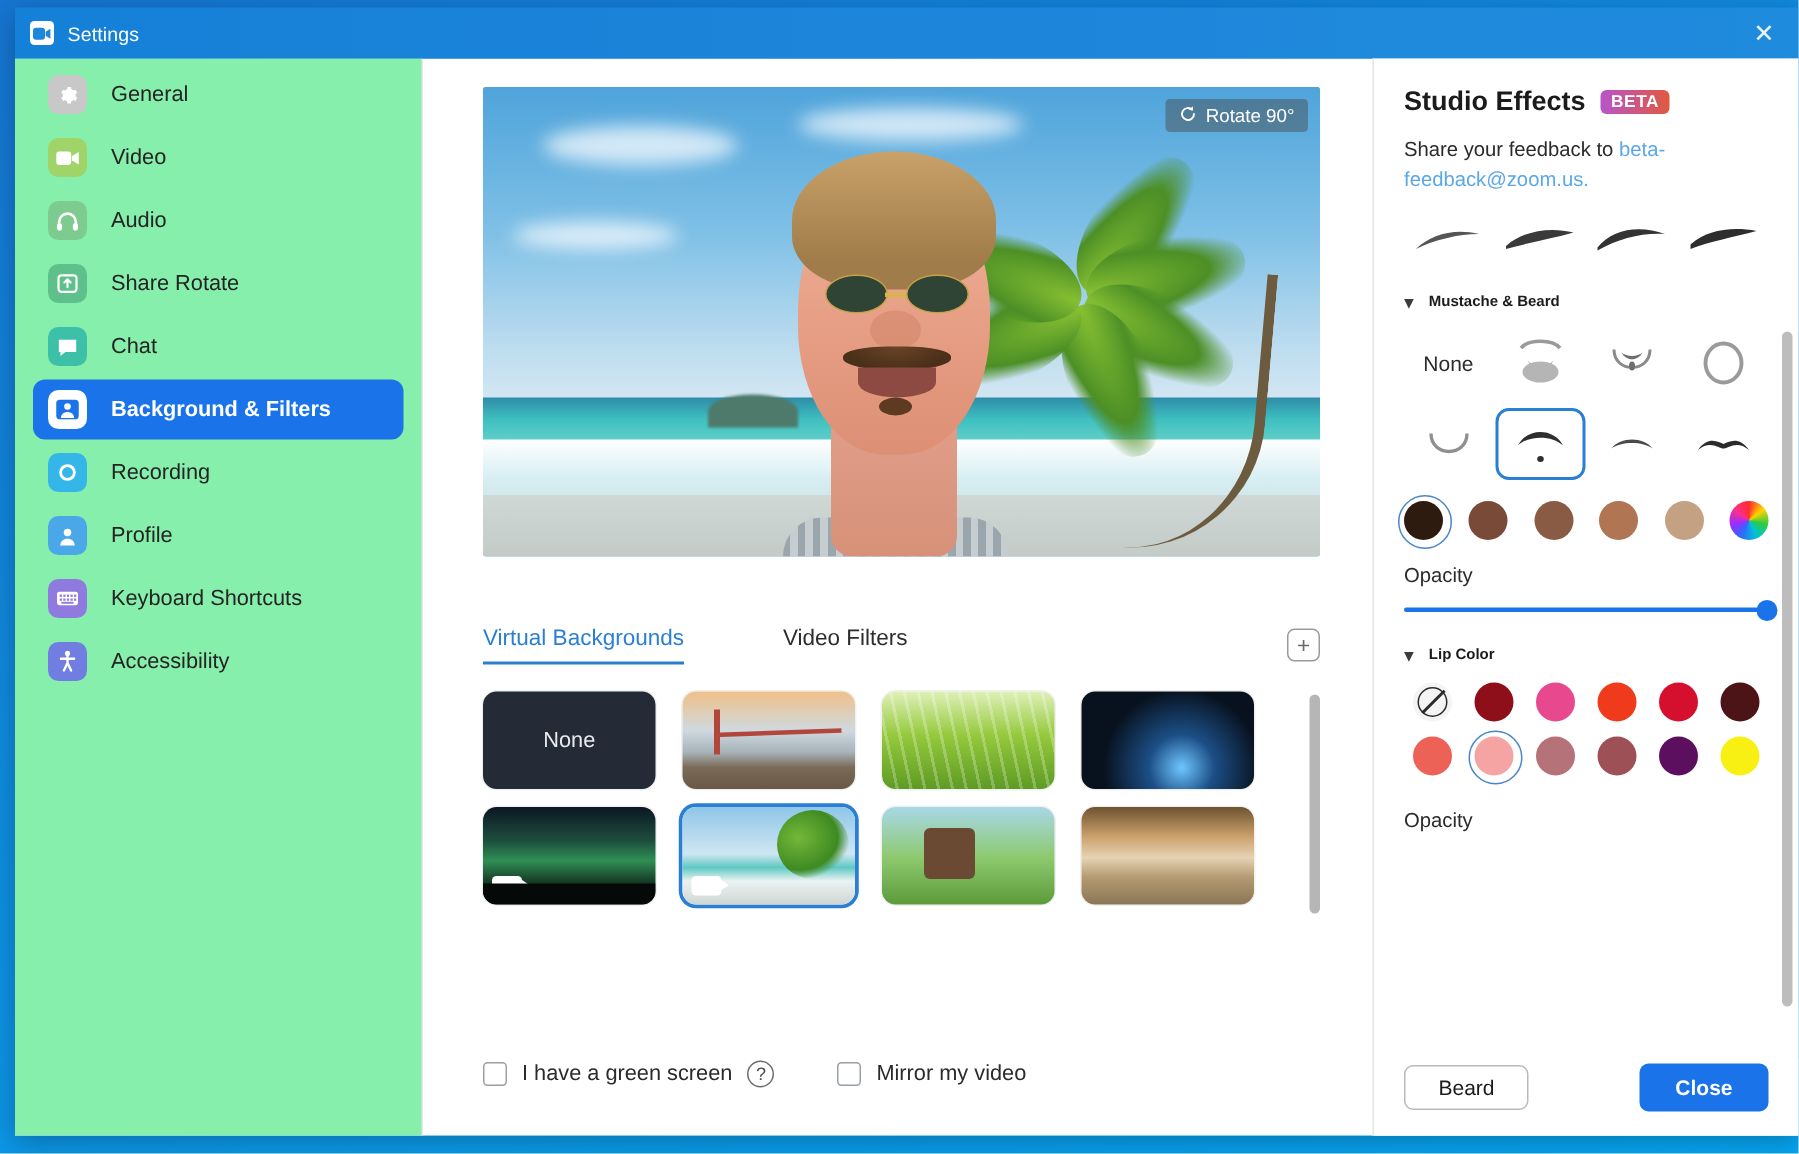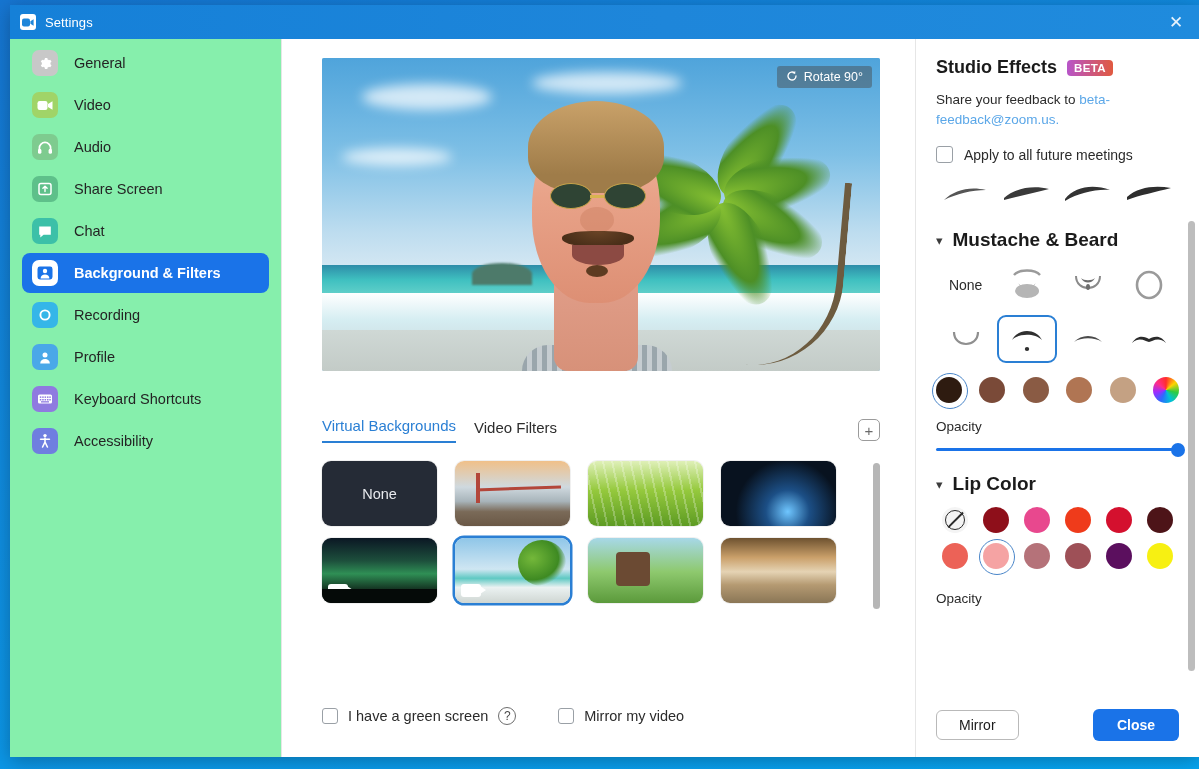--- a/index.html
+++ b/index.html
@@ -184,23 +184,24 @@
     position: absolute; right: 8px; top: 8px;
     height: 22px; padding: 0 9px;
     background: rgba(70,70,70,.45);
     border-radius: 3px;
     display:flex; align-items:center; gap:6px;
     color:#fff; font-size:12.5px; cursor:pointer;
   }
 
   
   #tabs-row {
-    display:flex; align-items:flex-end;
+    display:flex; 
     margin-top: 46px; width: 558px;
     position: relative;
+    gap: 48px;
   }
   .tab {
     font-size: 15px; color:#2d2d2d; padding-bottom: 7px;
     margin-right: 18px; cursor: pointer;
   }
   .tab.active { color:#2a7fd4; border-bottom: 2.5px solid #2a7fd4; }
   #add-bg-btn {
     position:absolute; right: 0; bottom: 2px;
     width: 22px; height: 22px; border: 1.3px solid #9b9b9b;
     border-radius: 5px; color:#6a6a6a; font-size: 15px;
@@ -311,21 +312,21 @@
   .brow {
     width: 52px; height: 26px; position: relative; cursor: pointer;
   }
   .brow svg { display:block; }
 
   .section-head {
     display:flex; align-items:center; gap:10px;
     margin-top: 22px; cursor:pointer;
   }
   .chev { color:#3c3c3c; font-size: 13px; line-height:1; }
-  .section-title { font-size: 19px; font-weight: bold; color:#1b1b1b; }
+  .section-title { font-size: 10px; font-weight: bold; color:#1b1b1b; }
 
   .opt-grid {
     display:grid; grid-template-columns: repeat(4, 1fr);
     gap: 6px 2px; margin-top: 10px;
   }
   .opt {
     height: 48px; border-radius: 9px;
     display:flex; align-items:center; justify-content:center;
     cursor:pointer; border: 2px solid transparent;
   }
@@ -449,21 +450,21 @@
         <span class="nav-label">Audio</span>
       </div>
 
       <div class="nav-item">
         <span class="nav-ico" style="background:#5ec08a">
           <svg width="16" height="16" viewBox="0 0 16 16">
               <rect x="2" y="2.5" width="12" height="11" rx="2" fill="none" stroke="#fff" stroke-width="1.5"></rect>
               <path d="M8 10.5V5.5M8 5.2 L5.9 7.3M8 5.2 L10.1 7.3" stroke="#fff" stroke-width="1.4" fill="none" stroke-linecap="round"></path>
             </svg>
         </span>
-        <span class="nav-label">Share Screen</span>
+        <span class="nav-label">Share Rotate</span>
       </div>
 
       <div class="nav-item">
         <span class="nav-ico" style="background:#3cc0a8">
           <svg width="16" height="15" viewBox="0 0 16 15">
               <path d="M2.2 2.5h11.6v8.2H6.6L3.3 13.4v-2.7H2.2Z" fill="#fff"></path>
             </svg>
         </span>
         <span class="nav-label">Chat</span>
       </div>
@@ -630,24 +631,20 @@
 
         <div id="rp-title-row">
           <span id="rp-title">Studio Effects</span>
           <span id="beta-badge">BETA</span>
         </div>
 
         <div id="rp-feedback">
           <span>Share your feedback to </span><a>beta-feedback@zoom.us.</a>
         </div>
 
-        <div id="rp-apply">
-          <span class="cbx"></span>
-          <span class="cbx-label">Apply to all future meetings</span>
-        </div>
 
         <div class="brow-row">
           <div class="brow">
             <svg width="52" height="26" viewBox="0 0 52 26">
                 <path d="M4 19 C14 9, 30 5, 46 9 C32 9, 16 13, 4 19 Z" fill="#555"></path>
               </svg>
           </div>
           <div class="brow">
             <svg width="52" height="26" viewBox="0 0 52 26">
                 <path d="M3 17 C14 7, 32 4, 48 8 C34 12, 17 15, 3 19 Z" fill="#3a3a3a"></path>
@@ -754,19 +751,19 @@
         </div>
 
         <div class="opacity-label" style="margin-top:22px">Opacity</div>
       </div>
 
       <div id="rp-scrollbar">
         <div class="thumb"></div>
       </div>
 
       <div id="rp-footer">
-        <button id="reset-btn">Mirror</button>
+        <button id="reset-btn">Beard</button>
         <button id="close-dialog-btn">Close</button>
       </div>
     </aside>
 
   </div>
 </div>
 
 </body></html>

